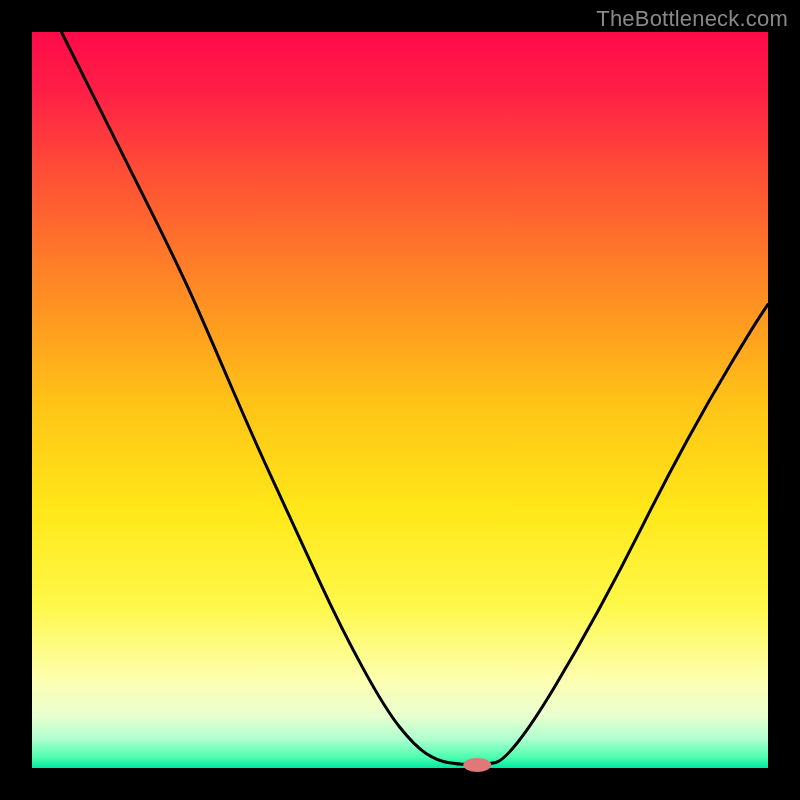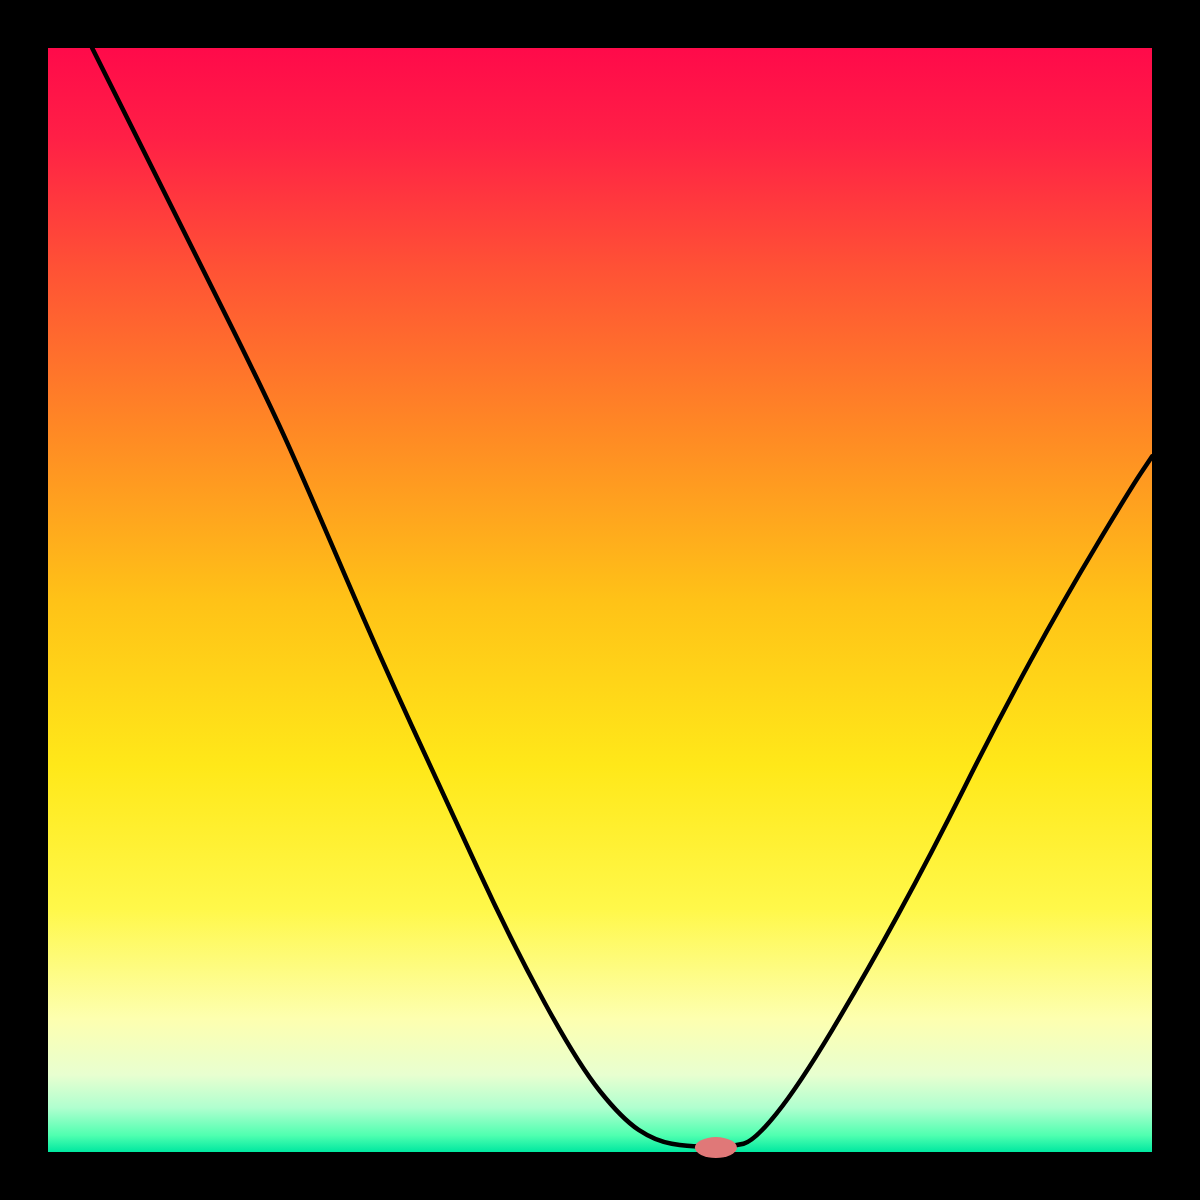--- a/index.html
+++ b/index.html
@@ -29,20 +29,21 @@
     letter-spacing: 0.2px;
   }
   svg {
     display: block;
   }
 </style>
 </head>
 <body>
 
 <div class="chart-container">
+  <div class="watermark">TheBottleneck.com</div>
   <svg id="chart-svg" width="800" height="800" viewBox="0 0 800 800">
     <defs>
       <linearGradient id="bg-grad" x1="0" y1="0" x2="0" y2="1">
           <stop offset="0%" stop-color="#ff0a4a"></stop>
           <stop offset="8%" stop-color="#ff1f46"></stop>
           <stop offset="20%" stop-color="#ff5235"></stop>
           <stop offset="35%" stop-color="#ff8a24"></stop>
           <stop offset="50%" stop-color="#ffc217"></stop>
           <stop offset="65%" stop-color="#ffe819"></stop>
           <stop offset="78%" stop-color="#fff84a"></stop>

